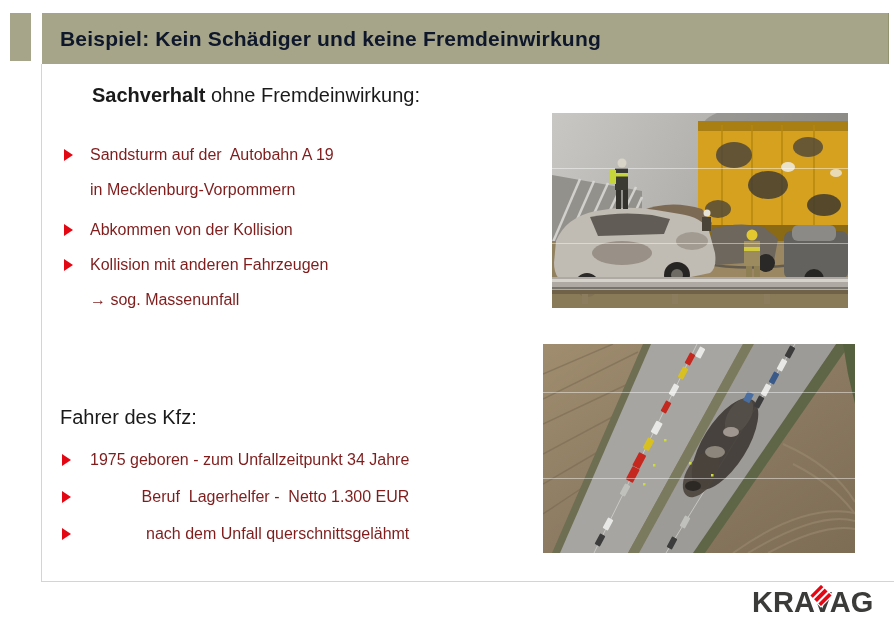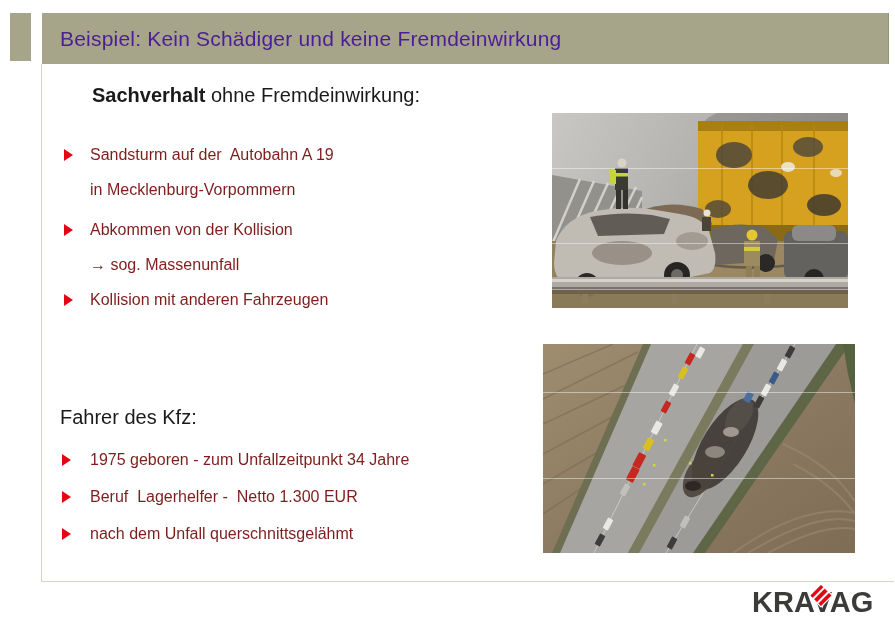--- a/index.html
+++ b/index.html
@@ -7,35 +7,35 @@
     position:relative; width:895px; height:626px; background:#ffffff;
     font-family:"Liberation Sans", sans-serif; overflow:hidden; color:#1a1a1a;
   }
   
   .accent-square { position:absolute; left:10px; top:13px; width:21px; height:48px; background:#a6a58a; }
   .title-bar {
     position:absolute; left:42px; top:13px; width:847px; height:51px; background:#a6a58a;
     display:flex; align-items:center; padding-left:18px; box-sizing:border-box;
     border-right:1px solid #93926f;
   }
-  .title-bar h1 { margin:0; font-size:21px; font-weight:normal; color:#4c1d95; letter-spacing:0.2px; }
+  .title-bar h1 { margin:0; font-size:21px; font-weight:bold; color:#0f172a; letter-spacing:0.2px; }
   
   .frame {
     position:absolute; left:41px; top:64px; width:852px; height:517px;
     border-left:1px solid #d8d5c8; border-bottom:1px solid #d8d5c8;
   }
   .h2 { position:absolute; font-size:20px; white-space:pre-wrap; }
   .h2 b { font-weight:bold; }
   .hd1 { left:60px; top:84px;margin-left:32px; }
   .hd2 { left:60px; top:406px; font-weight:normal; }
   .list { position:absolute; }
   .list1 { left:64px; top:137px; }
   .list2 { left:62px; top:441px; }
   .row { display:flex; align-items:center; height:35px; }
-  .list2 .row { height:37px; }
+  .list2 .row { height:37px;justify-content:space-between; }
   .row.gap { margin-top:5px; }
   .mcol { flex:0 0 26px; display:flex; align-items:center; }
   .list2 .mcol { flex:0 0 28px; }
   .tri {
     width:0; height:0;
     border-left:9px solid #e30613;
     border-top:6px solid transparent;
     border-bottom:6px solid transparent;
   }
   .btext { font-size:16px; color:#7f1d1d; white-space:pre-wrap; }
@@ -73,28 +73,28 @@
       <span class="mcol"></span>
       <span class="btext">in Mecklenburg-Vorpommern</span>
     </div>
     <div class="row gap">
       <span class="mcol">
           <span class="tri"></span>
         </span>
       <span class="btext">Abkommen von der Kollision</span>
     </div>
     <div class="row">
+      <span class="mcol">
+          <span class="tri"></span>
+        </span>
+      <span class="btext">Kollision mit anderen Fahrzeugen</span>
+    </div>
+    <div class="row">
       <span class="mcol"></span>
       <span class="btext">→ sog. Massenunfall</span>
-    </div>
-    <div class="row">
-      <span class="mcol">
-          <span class="tri"></span>
-        </span>
-      <span class="btext">Kollision mit anderen Fahrzeugen</span>
     </div>
   </div>
 
   <div class="h2 hd2">Fahrer des Kfz:</div>
 
   <div class="list list2">
     <div class="row">
       <span class="mcol">
           <span class="tri"></span>
         </span>

